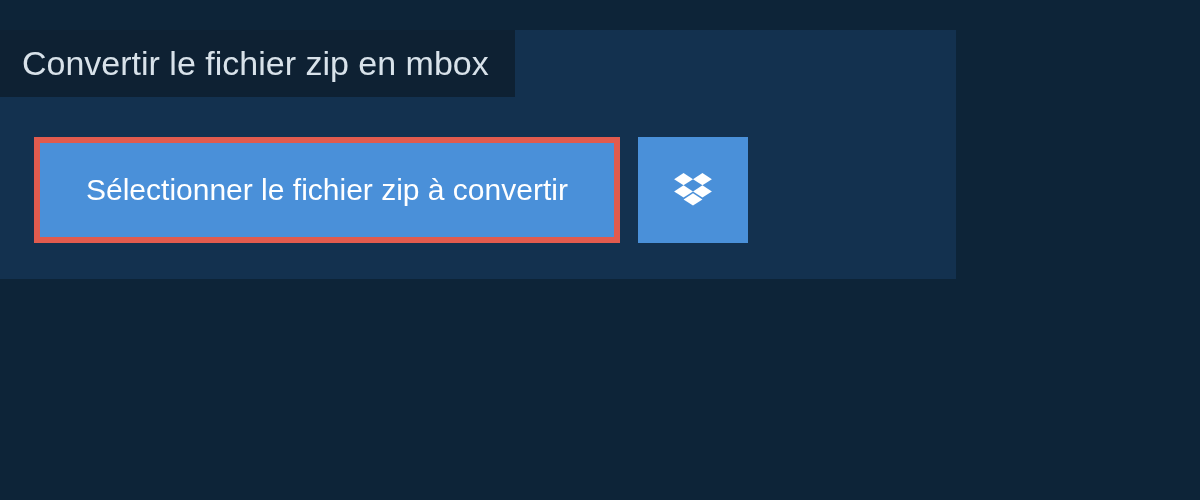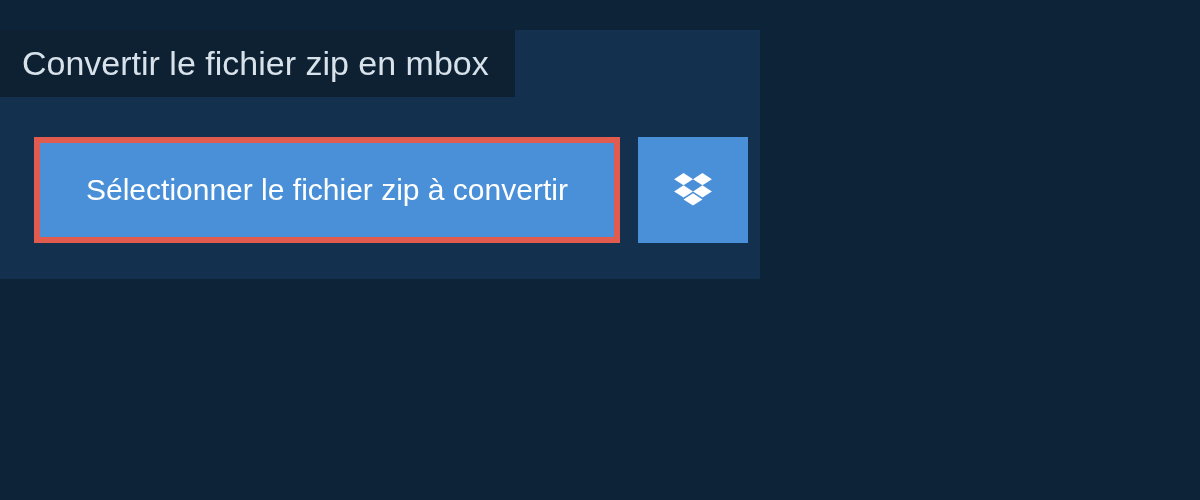--- a/index.html
+++ b/index.html
@@ -10,21 +10,21 @@
     body {
       width: 1200px;
       height: 500px;
       background-color: #0d2438;
       font-family: -apple-system, BlinkMacSystemFont, "Segoe UI", Arial, sans-serif;
       overflow: hidden;
     }
     .panel {
       background-color: #13314f;
       margin-top: 30px;
-      width: 760px;
+      width: 956px;
       padding-bottom: 36px;
     }
     .header {
       background-color: #0e2133;
       display: inline-block;
       padding: 14px 26px 14px 22px;
     }
     .header-title {
       color: #d8e2ea;
       font-size: 34px;

